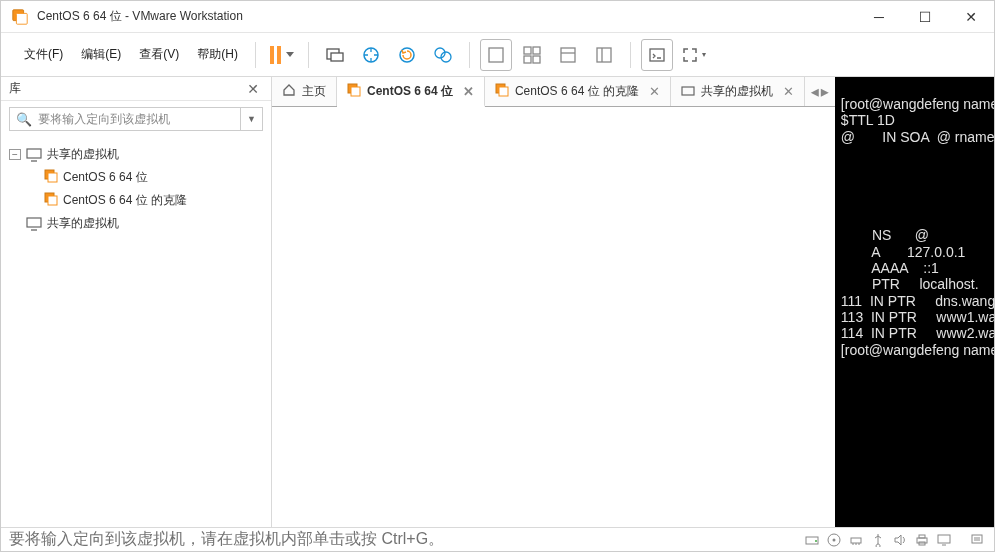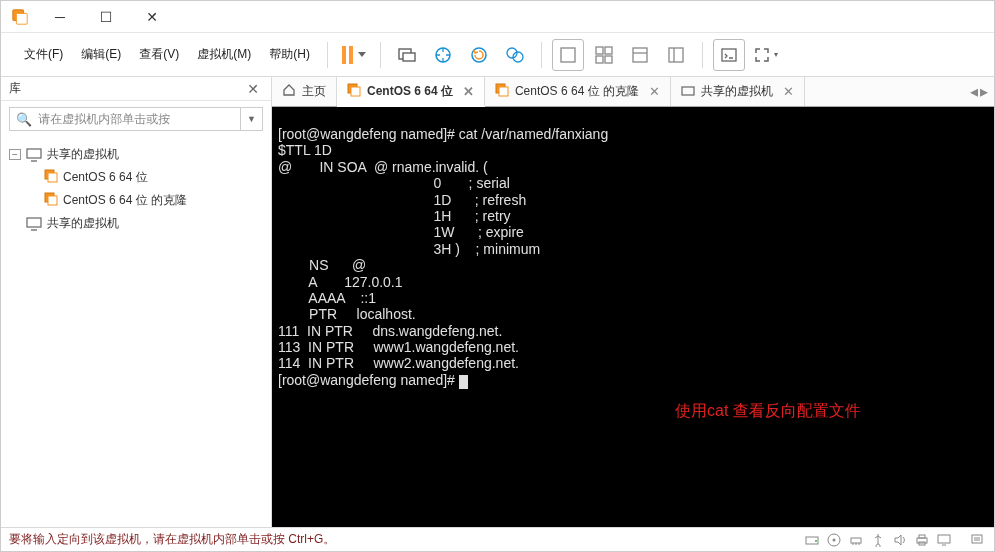--- a/index.html
+++ b/index.html
@@ -26,59 +26,59 @@
 .search-row { display: flex; align-items: center; padding: 6px 8px; gap: 0; }
 .search-box { flex: 1; display: flex; align-items: center; border: 1px solid #ccc; height: 24px; padding: 0 6px; font-size: 12px; color: #888; }
 .search-box .mag { margin-right: 6px; color: #888; font-size: 13px; }
 .search-dd { width: 22px; height: 24px; border: 1px solid #ccc; border-left: none; display: flex; align-items: center; justify-content: center; font-size: 9px; color: #666; }
 .tree { padding: 6px 8px; font-size: 12px; color: #333; }
 .tree-row { display: flex; align-items: center; padding: 3px 0; gap: 5px; }
 .tree-row .exp { width: 12px; text-align: center; color: #666; font-size: 10px; border: 1px solid #999; height: 11px; line-height: 9px; }
 .tree-row .indent1 { width: 30px; }
 .tree-row .indent2 { width: 12px; }
 .vm-icon-sm { display: inline-block; }
-.tabs-area { flex: 1; display: flex; flex-direction: column; min-width: 0; }
+.tabs-area { flex: 1; display: flex; flex-direction: row; min-width: 0; }
 .tabrow { height: 30px; display: flex; align-items: stretch; border-bottom: 1px solid #aaa; background: #fbfbfb; }
 .tab { display: flex; align-items: center; padding: 0 10px; border-right: 1px solid #d9d9d9; font-size: 12px; color: #333; gap: 6px; position: relative; }
 .tab.active { background: #fff; border-bottom: 2px solid #fff; margin-bottom: -1px; font-weight: bold; }
 .tab .tab-x { color: #888; font-size: 13px; margin-left: 4px; }
 .tab-nav { display: flex; align-items: center; margin-left: auto; padding: 0 6px; gap: 2px; color: #888; }
 .terminal { flex: 1; background: #000; color: #e0e0e0; font-family: "Courier New", monospace; font-size: 14px; line-height: 1.1; padding: 20px 6px; white-space: pre; overflow: hidden; position: relative; }
 .terminal .annot { color: #e02020; position: absolute; left: 403px; top: 295px; font-family: "Microsoft YaHei", sans-serif; font-size: 16px; }
 .terminal .cursor { display: inline-block; width: 9px; height: 14px; background: #e0e0e0; vertical-align: text-bottom; }
-.statusbar { height: 24px; display: flex; align-items: center; border-top: 1px solid #d9d9d9; font-size: 12px; color: #7f1d1d; padding: 0 8px; gap: 48px; }
+.statusbar { height: 24px; display: flex; align-items: center; border-top: 1px solid #d9d9d9; font-size: 16px; color: #737373; padding: 0 8px; gap: 48px; }
 .statusbar .st-text { flex: 1; }
 .statusbar .st-icons { display: flex; gap: 6px; align-items: center; }
 .st-ico { width: 16px; height: 16px; display: flex; align-items: center; justify-content: center; }
 .monitor-ico { display: inline-flex; }
 .grid-ico rect { fill: none; stroke: #888; stroke-width: 1.3; }
 .orange-ico { fill: #f7931e; stroke: #ce7a15; }
 </style>
 </head>
 <body>
 
 <div class="titlebar">
   <span class="app-icon">
     <svg viewBox="0 0 20 20">
         <rect class="orange-ico" x="2" y="2" width="12" height="12" rx="1"></rect>
         <rect fill="#fff" x="6" y="6" width="12" height="12" rx="1" stroke="#f7931e"></rect>
       </svg>
   </span>
+  <span class="title-text">CentOS 6 64 位 - VMware Workstation</span>
   <div class="win-btns">
     <div class="win-btn">─</div>
     <div class="win-btn">☐</div>
     <div class="win-btn">✕</div>
   </div>
 </div>
 
 <div class="menubar">
   <span class="menu-item">文件(F)</span>
   <span class="menu-item">编辑(E)</span>
   <span class="menu-item">查看(V)</span>
-  <span class="menu-item">虚拟机(M)</span>
   <span class="menu-item">帮助(H)</span>
   <div class="sep"></div>
   <div class="tool-icon">
     <span class="pause-icon">
         <span class="bars">
           <span class="bar"></span>
           <span class="bar"></span>
         </span>
         <span class="tri"></span>
       </span>
@@ -153,21 +153,21 @@
 <div class="content">
 
   <div class="sidebar">
     <div class="sidebar-header">
       <span class="hdr-text">库</span>
       <span class="close-x">✕</span>
     </div>
     <div class="search-row">
       <div class="search-box">
         <span class="mag">🔍</span>
-        <span>请在虚拟机内部单击或按</span>
+        <span>要将输入定向到该虚拟机</span>
       </div>
       <div class="search-dd">▼</div>
     </div>
     <div class="tree">
       <div class="tree-row">
         <span class="exp">−</span>
         <span class="monitor-ico">
             <svg width="16" height="14" viewBox="0 0 16 14">
               <rect x="1" y="1" width="14" height="9" fill="none" stroke="#666" stroke-width="1.2"></rect>
               <path d="M5 13 h6" stroke="#666" stroke-width="1.3"></path>

